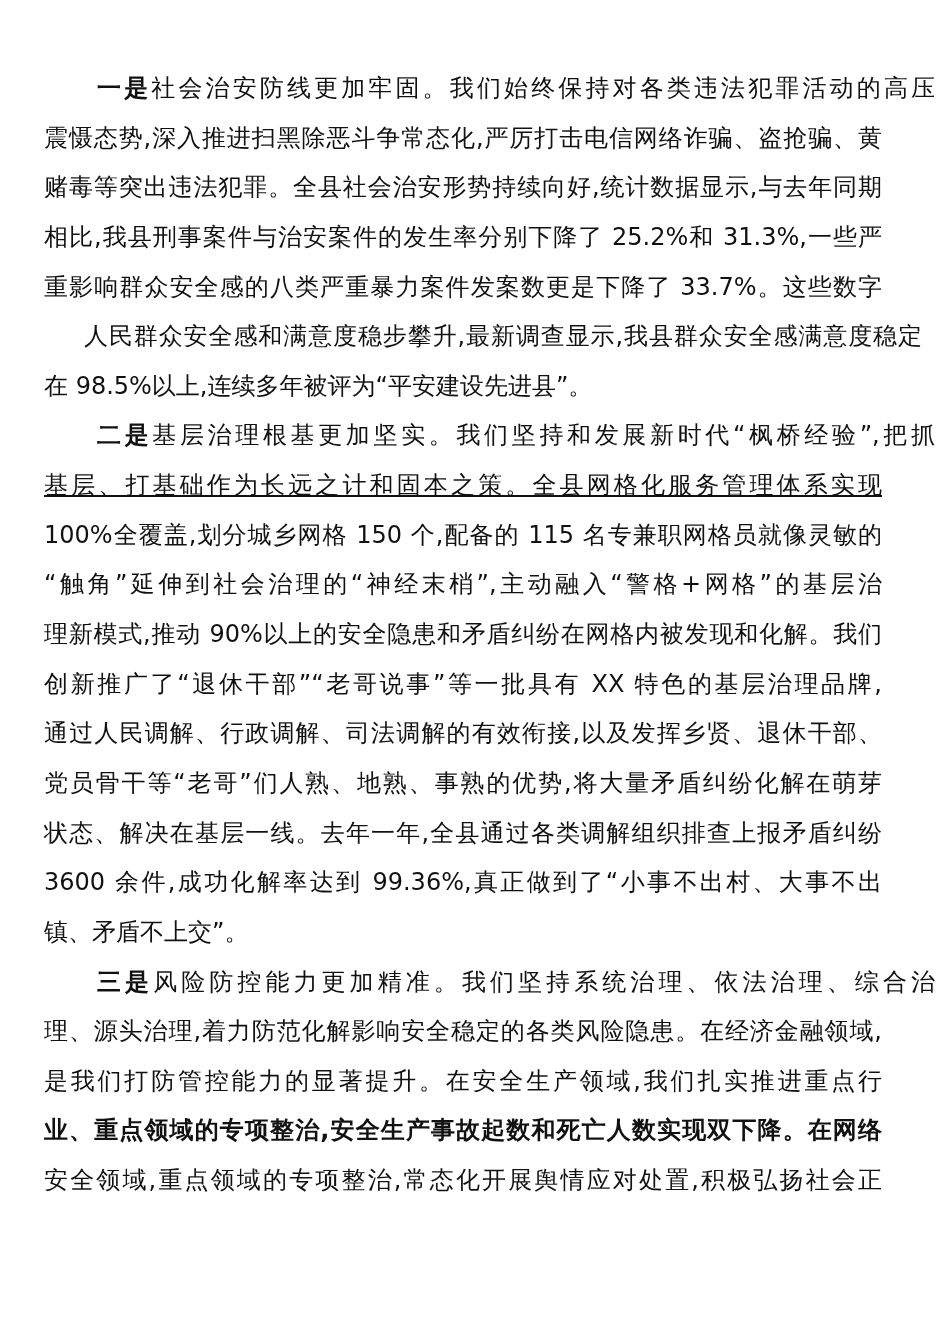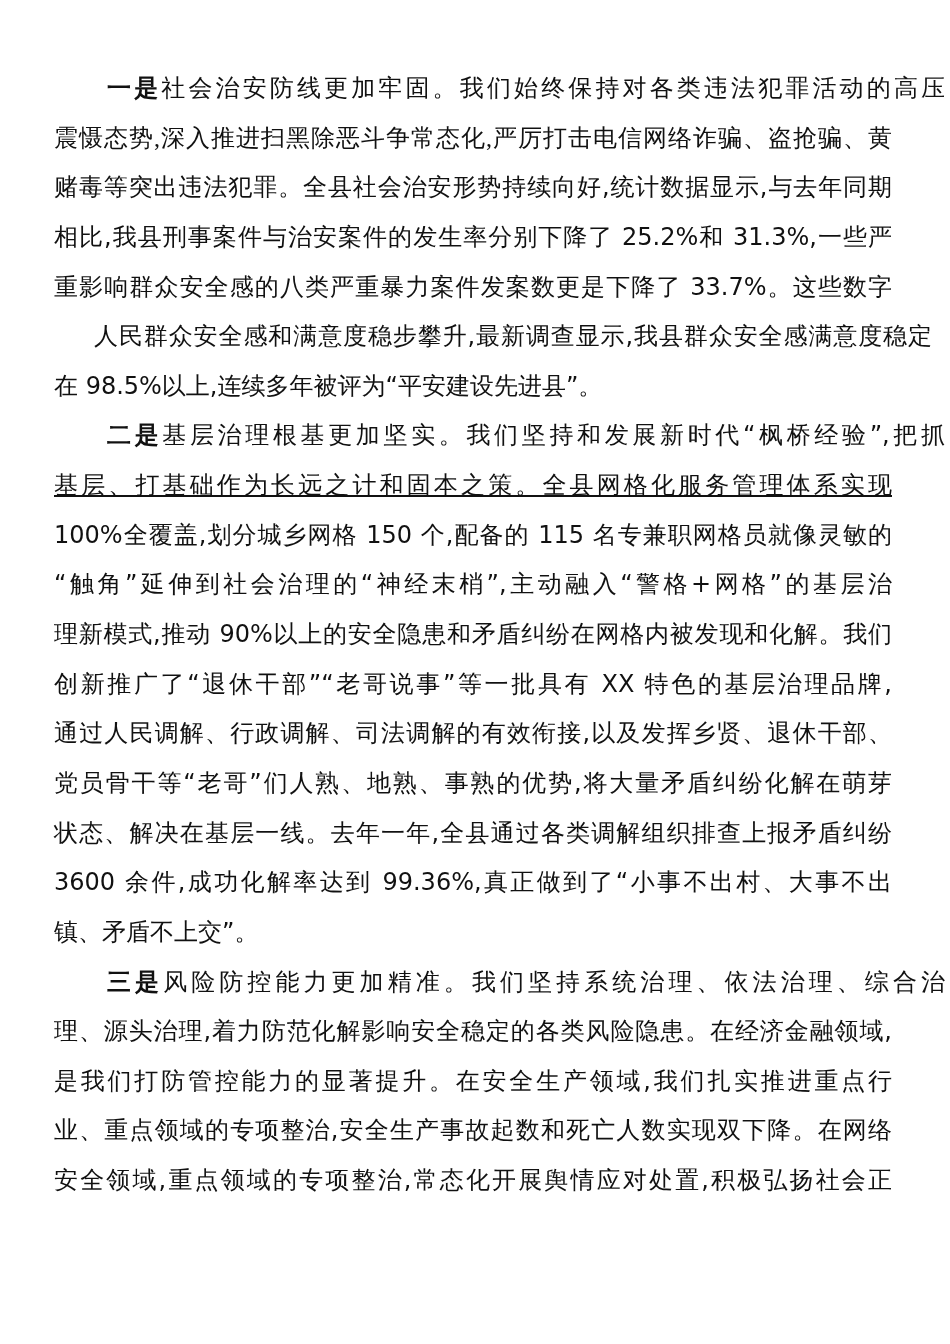--- a/index.html
+++ b/index.html
@@ -10,21 +10,21 @@
     body {
       width: 950px;
       height: 1344px;
       position: relative;
       overflow: hidden;
       font-family: "DejaVu Sans", "Liberation Sans", sans-serif;
       color: #111111;
     }
     .page {
       position: absolute;
-      left: 54px;
+      left: 44px;
       top: 64px;
       width: 838px;
     }
     .paragraph {
       margin: 0;
     }
     .line {
       height: 49.65px;
       line-height: 49.65px;
       font-size: 24px;
@@ -44,21 +44,21 @@
       font-weight: bold;
     }
   </style>
 </head>
 <body>
 
 <div class="page">
 
   <div class="paragraph">
     <div class="line indent" style="width: 838px;"><span class="lead">一是</span><span>社会治安防线更加牢固。我们始终保持对各类违法犯罪活动的高压</span></div>
-    <div class="line" style="width: 838px; font-family: Liberation Serif, serif;">震慑态势,深入推进扫黑除恶斗争常态化,严厉打击电信网络诈骗、盗抢骗、黄</div>
+    <div class="line" style="width: 838px;">震慑态势,深入推进扫黑除恶斗争常态化,严厉打击电信网络诈骗、盗抢骗、黄</div>
     <div class="line" style="width: 838px;">赌毒等突出违法犯罪。全县社会治安形势持续向好,统计数据显示,与去年同期</div>
     <div class="line" style="width: 838px;">相比,我县刑事案件与治安案件的发生率分别下降了 25.2%和 31.3%,一些严</div>
     <div class="line" style="width: 838px;">重影响群众安全感的八类严重暴力案件发案数更是下降了 33.7%。这些数字</div>
     <div class="line" style="width: 838px; margin-left: 40px;">人民群众安全感和满意度稳步攀升,最新调查显示,我县群众安全感满意度稳定</div>
     <div class="line last">在 98.5%以上,连续多年被评为“平安建设先进县”。</div>
   </div>
 
   <div class="paragraph">
     <div class="line indent" style="width: 838px;"><span class="lead">二是</span><span>基层治理根基更加坚实。我们坚持和发展新时代“枫桥经验”,把抓</span></div>
     <div class="line" style="width: 838px; text-decoration: underline;">基层、打基础作为长远之计和固本之策。全县网格化服务管理体系实现</div>
@@ -70,17 +70,17 @@
     <div class="line" style="width: 838px;">党员骨干等“老哥”们人熟、地熟、事熟的优势,将大量矛盾纠纷化解在萌芽</div>
     <div class="line" style="width: 838px;">状态、解决在基层一线。去年一年,全县通过各类调解组织排查上报矛盾纠纷</div>
     <div class="line" style="width: 838px;">3600 余件,成功化解率达到 99.36%,真正做到了“小事不出村、大事不出</div>
     <div class="line last">镇、矛盾不上交”。</div>
   </div>
 
   <div class="paragraph">
     <div class="line indent" style="width: 838px;"><span class="lead">三是</span><span>风险防控能力更加精准。我们坚持系统治理、依法治理、综合治</span></div>
     <div class="line" style="width: 838px;">理、源头治理,着力防范化解影响安全稳定的各类风险隐患。在经济金融领域,</div>
     <div class="line" style="width: 838px;">是我们打防管控能力的显著提升。在安全生产领域,我们扎实推进重点行</div>
-    <div class="line" style="width: 838px;">业、重点领域的专项整治,安全生产事故起数和死亡人数实现双下降。在网络</div>
+    <div class="line" style="width: 838px; font-weight: bold;">业、重点领域的专项整治,安全生产事故起数和死亡人数实现双下降。在网络</div>
     <div class="line" style="width: 838px;">安全领域,重点领域的专项整治,常态化开展舆情应对处置,积极弘扬社会正</div>
   </div>
 
 </div>
 
 </body></html>

